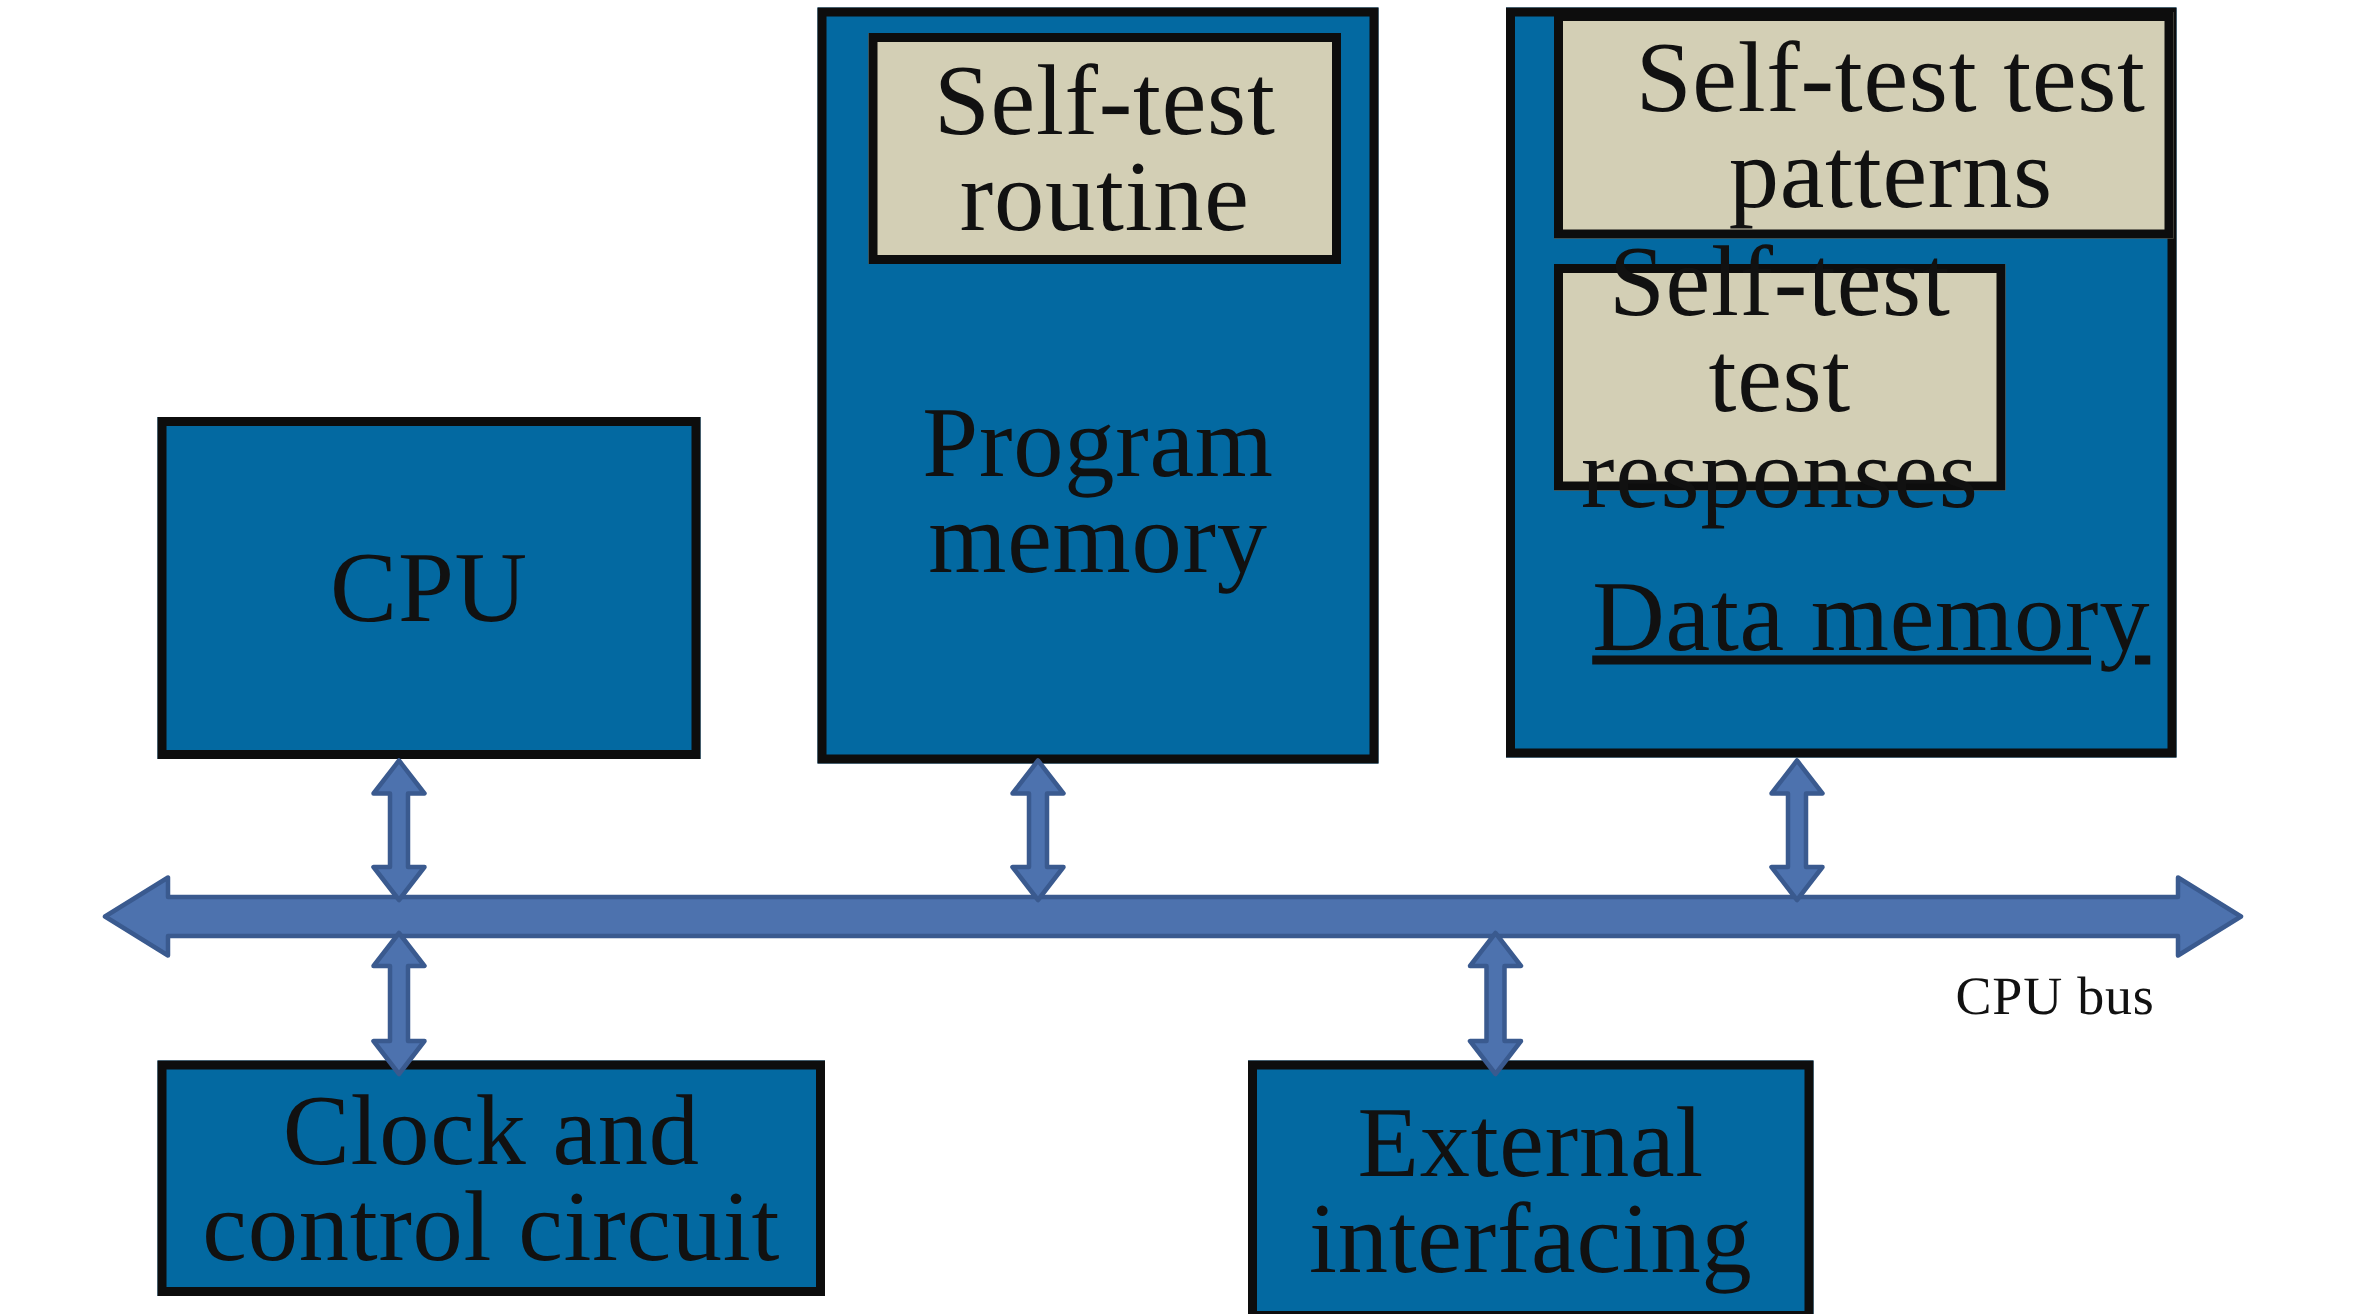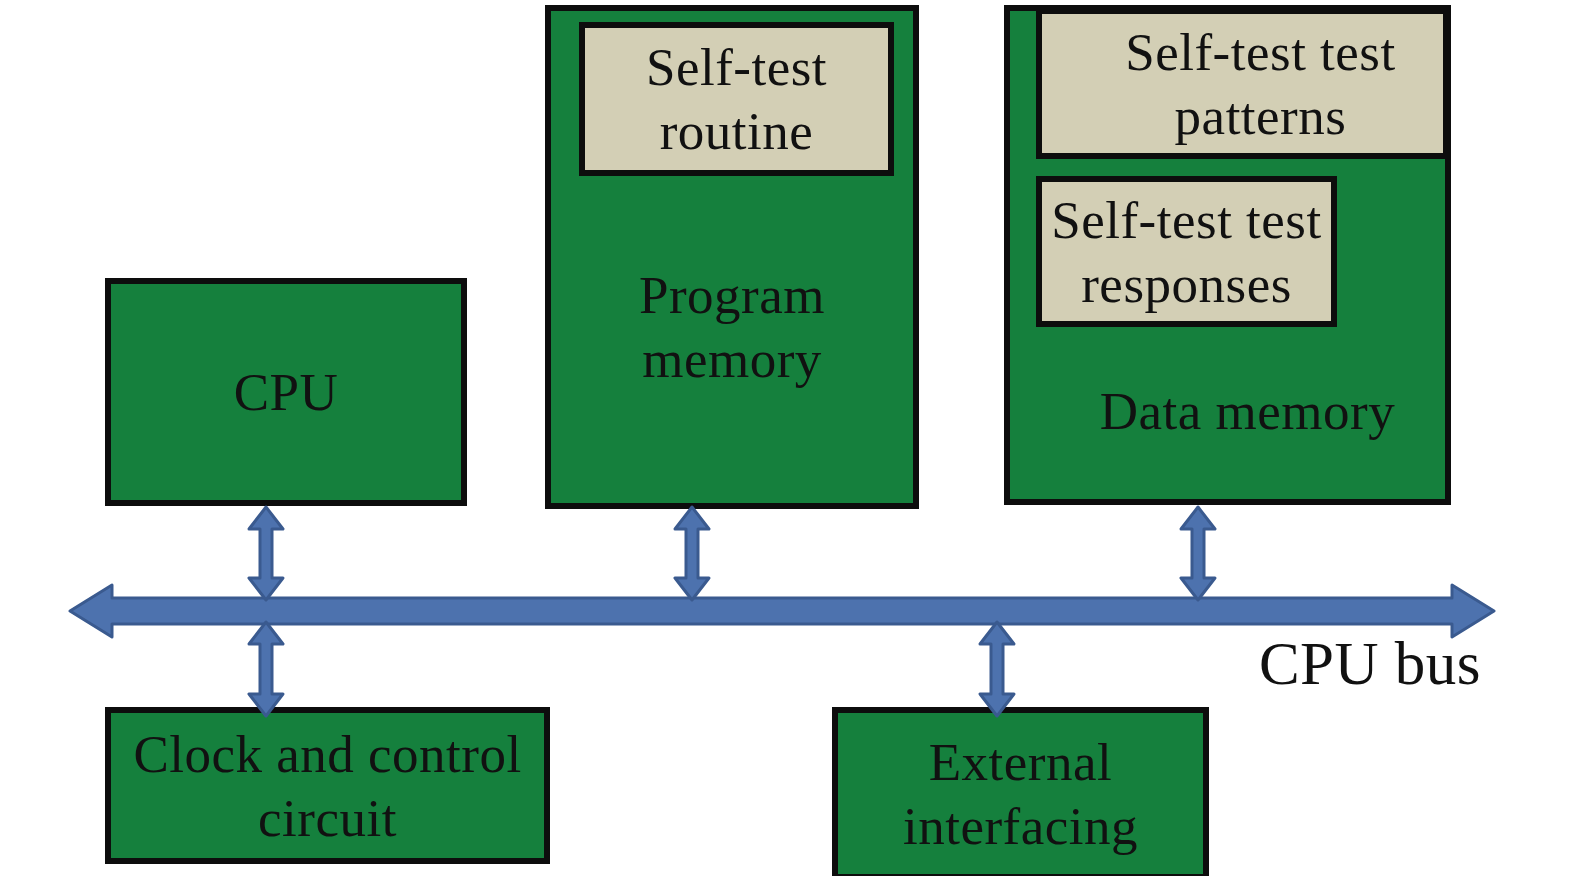--- a/index.html
+++ b/index.html
@@ -8,34 +8,34 @@
     width:1575px;height:876px;
     background:var(--background,#fff);
     font-family:"Liberation Serif","DejaVu Serif",serif;
     color:#111;
     overflow:hidden;
   }
   .box{
     position:absolute;
     box-sizing:border-box;
     border:6px solid var(--box-border,#0d0d0d);
-    background:#15803d;
+    background:#0369a1;
     display:flex;align-items:center;justify-content:center;
     text-align:center;
   }
   .box .lbl{
-    font-size:53px;line-height:64px;
+    font-size:67px;line-height:64px;
     letter-spacing:0.5px;
   }
   .shaded{
     background:var(--shaded-fill,#d3cfb5);
   }
   .free-lbl{
     position:absolute;
-    font-size:61px;line-height:64px;
+    font-size:36px;line-height:64px;
     text-align:center;letter-spacing:0.5px;
   }
   svg.arrows{
     position:absolute;left:0;top:0;width:1575px;height:876px;
     pointer-events:none;
   }
   .arrow-shape{
     fill:var(--bus-blue,#4d72ae);
     stroke:var(--bus-blue-dark,#3a5a8f);
     stroke-width:3;
@@ -49,21 +49,21 @@
 
   <div class="box" style="left:105px;top:278px;width:362px;height:228px;">
     <span class="lbl">CPU</span>
   </div>
 
   <div class="box" style="left:545px;top:5px;width:374px;height:504px;justify-content:flex-start;align-items:flex-start;">
     <span class="lbl free-lbl" style="left:0;top:252px;width:362px;">Program memory</span>
   </div>
 
   <div class="box" style="left:1004px;top:5px;width:447px;height:500px;justify-content:flex-start;align-items:flex-start;">
-    <span class="lbl free-lbl" style="left:0;top:368px;width:475px;">Data memory</span>
+    <span class="lbl free-lbl" style="left:0;top:368px;width:475px;text-decoration:underline;">Data memory</span>
   </div>
 
   <div class="box shaded" style="left:579px;top:22px;width:315px;height:154px;">
     <span class="lbl">Self-test routine</span>
   </div>
 
   <div class="box shaded" style="left:1036px;top:8px;width:413px;height:151px;padding-left:36px;">
     <span class="lbl">Self-test test patterns</span>
   </div>
 

